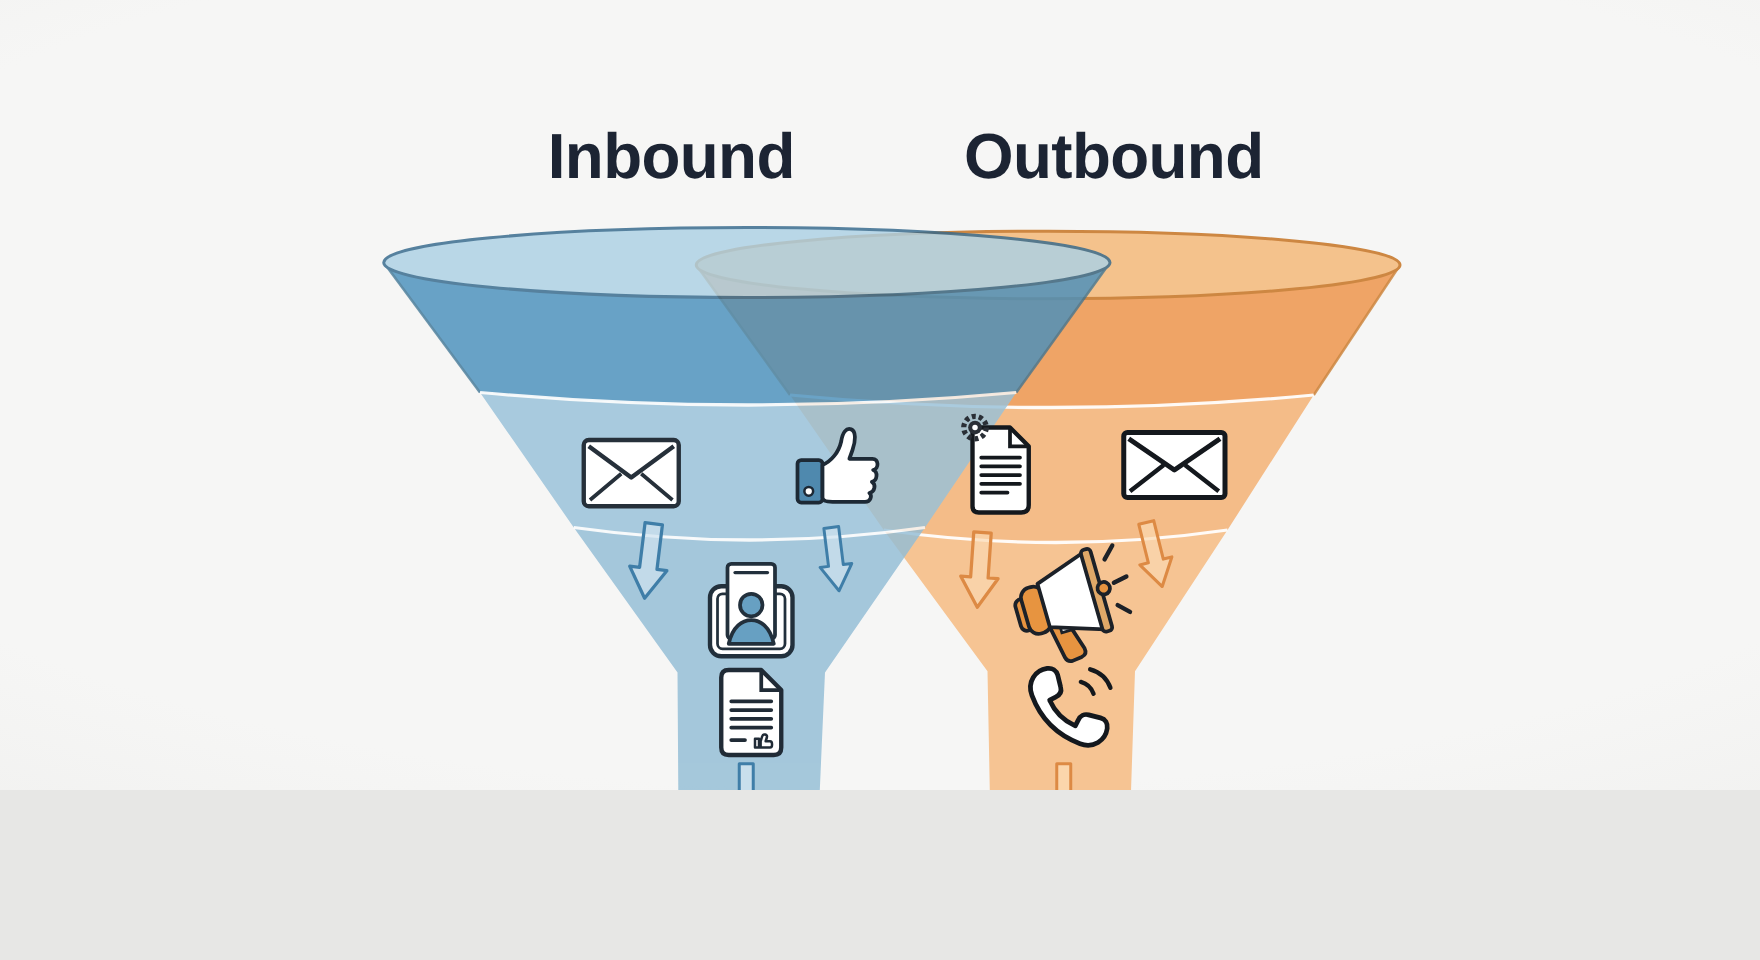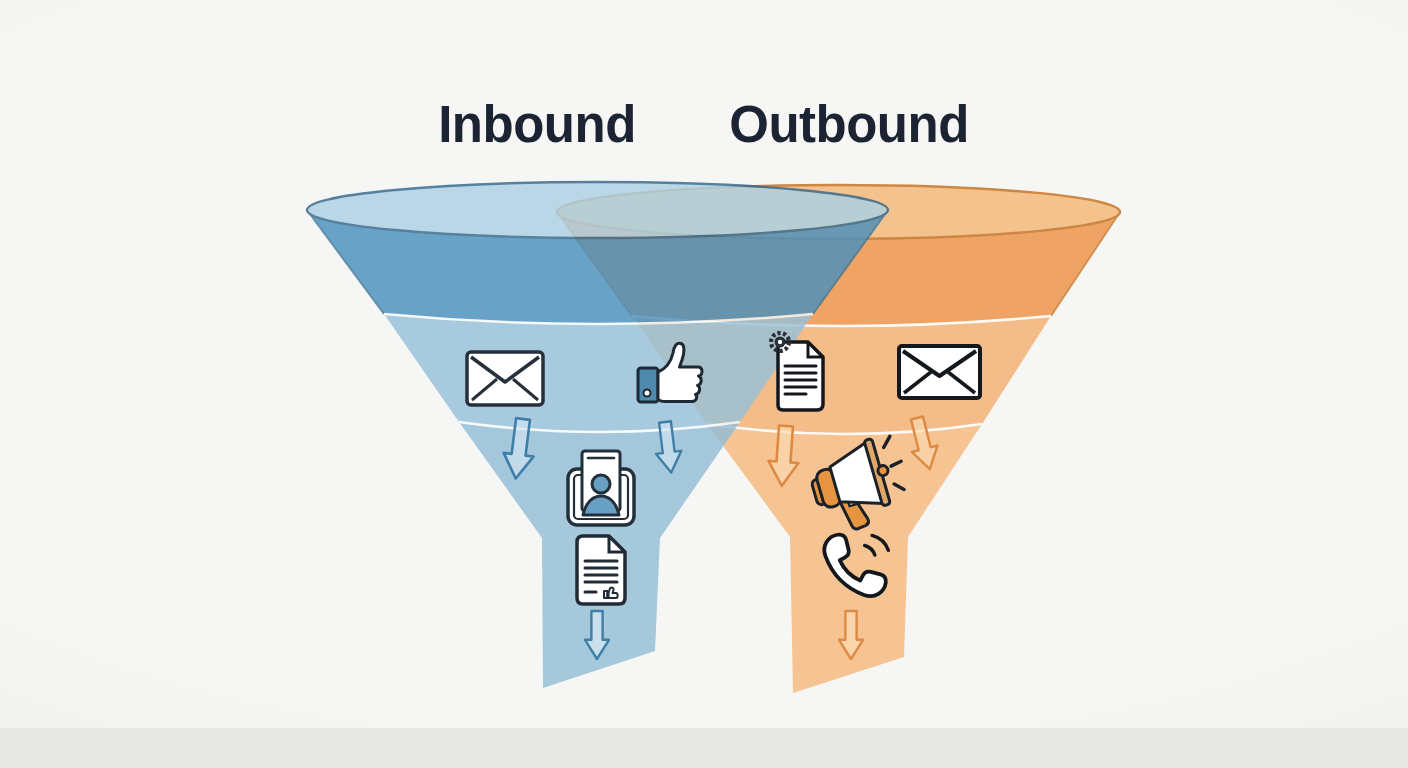--- a/index.html
+++ b/index.html
@@ -1,27 +1,27 @@
 <!DOCTYPE html>
 <html><head>
 <meta charset="utf-8">
 <style>
   html,body{margin:0;padding:0;}
   body{font-family:"Liberation Sans",sans-serif;background:#e7e7e5;}
   .stage{
-    position:relative;width:1408px;height:728px;overflow:hidden;
+    position:relative;width:1408px;height:632px;overflow:hidden;
     background:radial-gradient(ellipse 120% 100% at 50% 45%, #f6f6f5 55%, #eaeae8 100%);
   }
   .title{
     position:absolute;top:97px;transform:translateX(-50%);
     font-weight:700;font-size:51px;line-height:1.1;color:#1c2433;
     font-family:"Liberation Sans",sans-serif;letter-spacing:-0.5px;white-space:nowrap;
   }
   .title-inbound{left:537px;}
-  .title-outbound{left:849px;}
+  .title-outbound{left:891px;}
   svg{position:absolute;left:0;top:0;}
 </style>
 </head>
 <body>
 
 <div class="stage">
 
   <div class="title title-inbound">Inbound</div>
   <div class="title title-outbound">Outbound</div>
 

